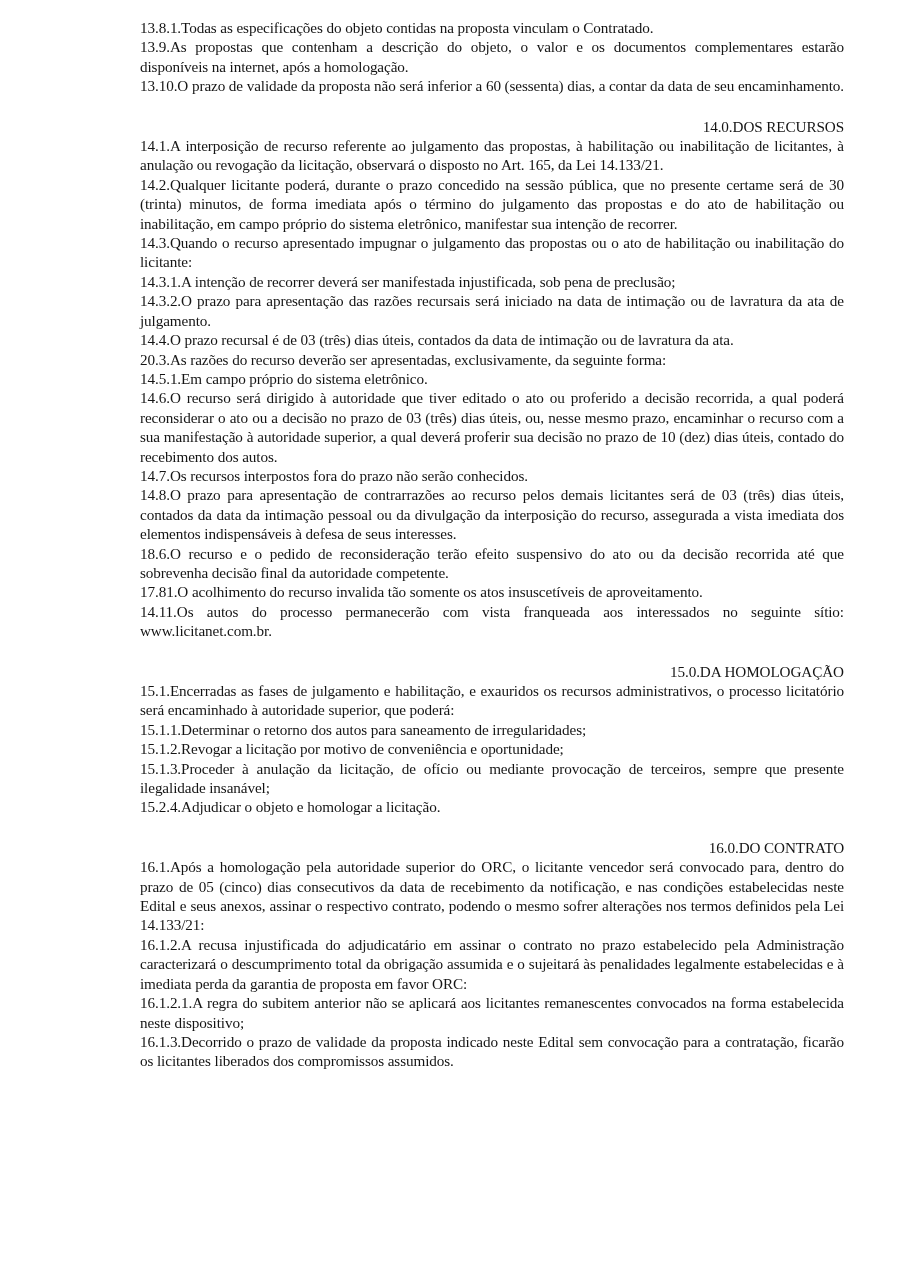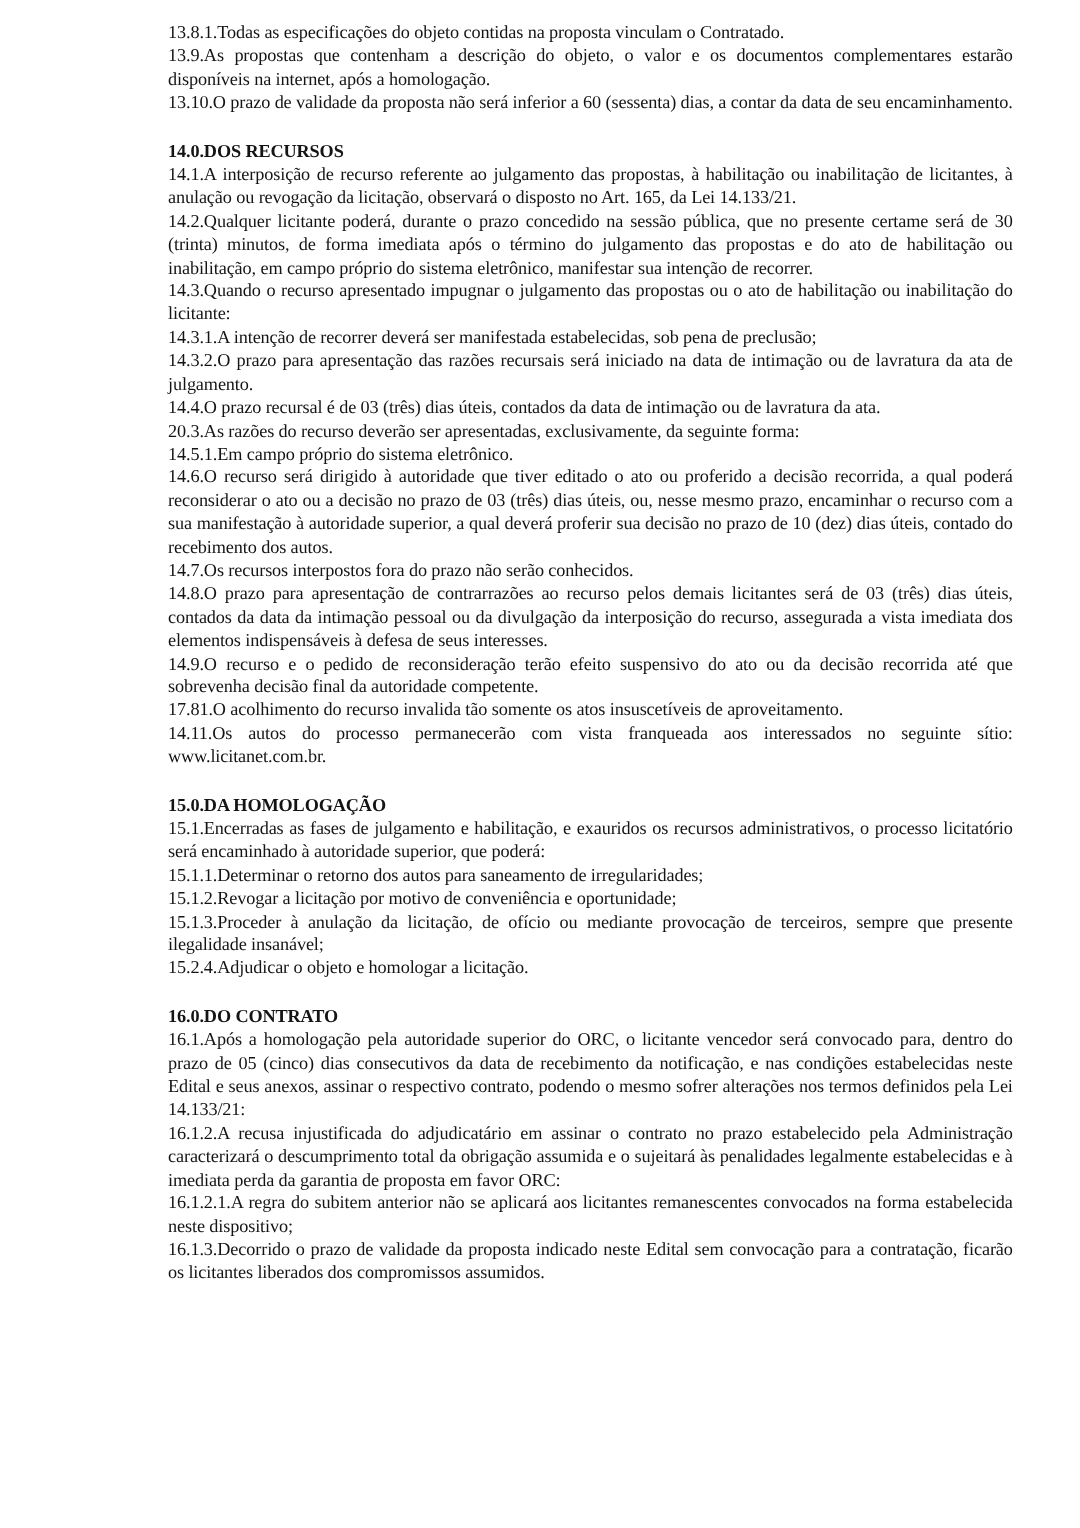--- a/index.html
+++ b/index.html
@@ -22,46 +22,46 @@
     letter-spacing: -0.1px;
     margin-left: 14px;
   }
   .para {
     margin: 0;
     text-align: justify;
     text-justify: inter-word;
   }
   .heading {
     margin: 21px 0 0 0;
-    font-weight: bold;
-    text-align: left;
+    font-weight: normal;
+    text-align: right;
   }
 </style>
 </head>
 <body>
 
 <div class="page">
 
   <p class="para">13.8.1.Todas as especificações do objeto contidas na proposta vinculam o Contratado.</p>
   <p class="para">13.9.As propostas que contenham a descrição do objeto, o valor e os documentos complementares estarão disponíveis na internet, após a homologação.</p>
   <p class="para">13.10.O prazo de validade da proposta não será inferior a 60 (sessenta) dias, a contar da data de seu encaminhamento.</p>
 
   <p class="para heading">14.0.DOS RECURSOS</p>
   <p class="para">14.1.A interposição de recurso referente ao julgamento das propostas, à habilitação ou inabilitação de licitantes, à anulação ou revogação da licitação, observará o disposto no Art. 165, da Lei 14.133/21.</p>
   <p class="para">14.2.Qualquer licitante poderá, durante o prazo concedido na sessão pública, que no presente certame será de 30 (trinta) minutos, de forma imediata após o término do julgamento das propostas e do ato de habilitação ou inabilitação, em campo próprio do sistema eletrônico, manifestar sua intenção de recorrer.</p>
   <p class="para">14.3.Quando o recurso apresentado impugnar o julgamento das propostas ou o ato de habilitação ou inabilitação do licitante:</p>
-  <p class="para">14.3.1.A intenção de recorrer deverá ser manifestada estabelecidas, sob pena de preclusão;</p>
+  <p class="para">14.3.1.A intenção de recorrer deverá ser manifestada injustificada, sob pena de preclusão;</p>
   <p class="para">14.3.2.O prazo para apresentação das razões recursais será iniciado na data de intimação ou de lavratura da ata de julgamento.</p>
   <p class="para">14.4.O prazo recursal é de 03 (três) dias úteis, contados da data de intimação ou de lavratura da ata.</p>
   <p class="para">20.3.As razões do recurso deverão ser apresentadas, exclusivamente, da seguinte forma:</p>
   <p class="para">14.5.1.Em campo próprio do sistema eletrônico.</p>
   <p class="para">14.6.O recurso será dirigido à autoridade que tiver editado o ato ou proferido a decisão recorrida, a qual poderá reconsiderar o ato ou a decisão no prazo de 03 (três) dias úteis, ou, nesse mesmo prazo, encaminhar o recurso com a sua manifestação à autoridade superior, a qual deverá proferir sua decisão no prazo de 10 (dez) dias úteis, contado do recebimento dos autos.</p>
   <p class="para">14.7.Os recursos interpostos fora do prazo não serão conhecidos.</p>
   <p class="para">14.8.O prazo para apresentação de contrarrazões ao recurso pelos demais licitantes será de 03 (três) dias úteis, contados da data da intimação pessoal ou da divulgação da interposição do recurso, assegurada a vista imediata dos elementos indispensáveis à defesa de seus interesses.</p>
-  <p class="para">14.9.O recurso e o pedido de reconsideração terão efeito suspensivo do ato ou da decisão recorrida até que sobrevenha decisão final da autoridade competente.</p>
+  <p class="para">18.6.O recurso e o pedido de reconsideração terão efeito suspensivo do ato ou da decisão recorrida até que sobrevenha decisão final da autoridade competente.</p>
   <p class="para">17.81.O acolhimento do recurso invalida tão somente os atos insuscetíveis de aproveitamento.</p>
   <p class="para">14.11.Os autos do processo permanecerão com vista franqueada aos interessados no seguinte sítio: www.licitanet.com.br.</p>
 
   <p class="para heading">15.0.DA HOMOLOGAÇÃO</p>
   <p class="para">15.1.Encerradas as fases de julgamento e habilitação, e exauridos os recursos administrativos, o processo licitatório será encaminhado à autoridade superior, que poderá:</p>
   <p class="para">15.1.1.Determinar o retorno dos autos para saneamento de irregularidades;</p>
   <p class="para">15.1.2.Revogar a licitação por motivo de conveniência e oportunidade;</p>
   <p class="para">15.1.3.Proceder à anulação da licitação, de ofício ou mediante provocação de terceiros, sempre que presente ilegalidade insanável;</p>
   <p class="para">15.2.4.Adjudicar o objeto e homologar a licitação.</p>
 

